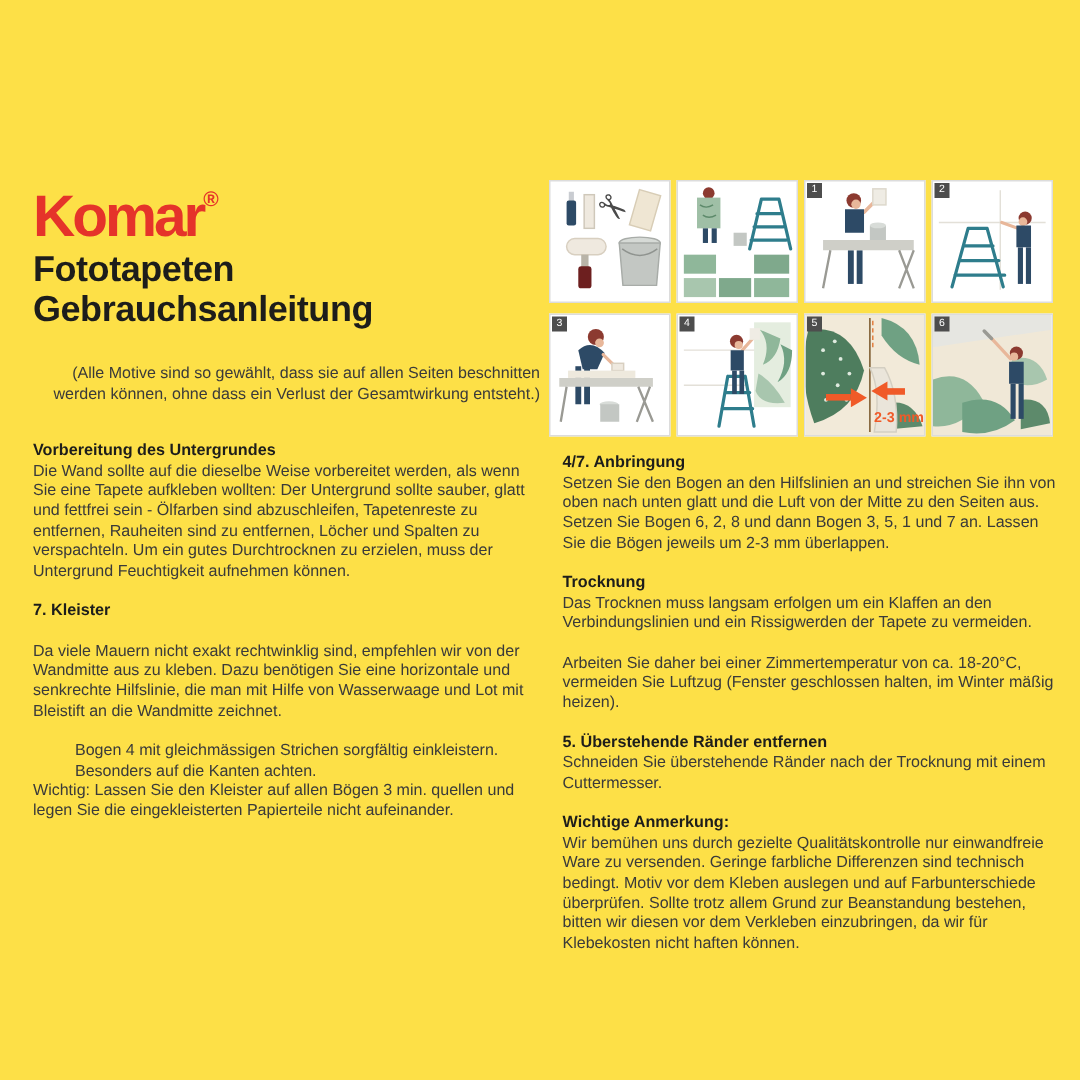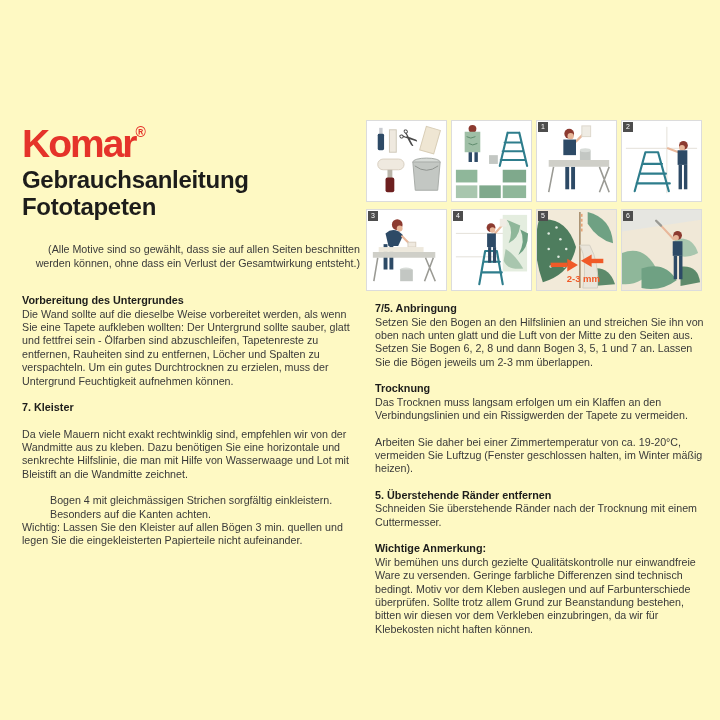--- a/index.html
+++ b/index.html
@@ -1,17 +1,17 @@
 <!DOCTYPE html>
 <html><head>
 <meta charset="utf-8">
 <style>
   html,body{margin:0;padding:0;background:#ffffff;}
   #page{
-    position:relative;width:720px;height:720px;background:#fef9c3;overflow:hidden;
+    position:relative;width:720px;height:720px;background:#fde047;overflow:hidden;
     font-family:"Liberation Sans","DejaVu Sans",sans-serif;color:#3a3a3a;
   }
   
   #logo{position:absolute;left:22px;top:112px;color:#e5332a;font-weight:800;
         font-size:39px;letter-spacing:-2px;line-height:40px;}
   #logo .reg{font-size:14px;vertical-align:20px;letter-spacing:0;font-weight:700;}
   
   #title{position:absolute;left:22px;top:166px;font-size:24px;font-weight:700;
          color:#1d1d1b;line-height:27px;letter-spacing:-0.3px;}
   
@@ -26,33 +26,33 @@
   .sec p:last-child{margin-bottom:0;}
   .sec p.tight{margin-bottom:0;margin-left:28px;}
   
   #grid{position:absolute;left:366px;top:120px;width:338px;
         display:grid;grid-template-columns:repeat(4,81px);grid-auto-rows:82px;gap:7px 4px;}
   .panel{position:relative;background:#ffffff;border:1px solid #dcdcdc;box-sizing:border-box;overflow:hidden;}
   .panel svg{display:block;width:100%;height:100%;}
   .badge{position:absolute;left:1px;top:1px;width:10px;height:10px;background:#4d4d4d;
          color:#ffffff;font-size:7px;line-height:10px;text-align:center;z-index:2;}
   .badge:empty{display:none;}
-  .overlap-label{position:absolute;right:16px;bottom:6px;color:#f05a28;font-weight:700;
+  .overlap-label{position:absolute;right:0;bottom:6px;color:#f05a28;font-weight:700;
                  font-size:9.5px;z-index:2;}
 </style>
 </head>
 <body>
 
 <div id="page">
 
   <div id="logo"><span>Komar</span><span class="reg">®</span></div>
 
   <div id="title">
+    <div>Fototapeten</div>
     <div>Gebrauchsanleitung</div>
-    <div>Fototapeten</div>
   </div>
 
   <div id="note">(Alle Motive sind so gewählt, dass sie auf allen Seiten beschnitten werden können, ohne dass ein Verlust der Gesamtwirkung entsteht.)</div>
 
   <div id="grid">
 
     <div class="panel">
 
       <svg viewBox="0 0 81 82">
         <rect x="12.5" y="7" width="3.5" height="8" fill="#c9ccd1"></rect>
@@ -233,27 +233,27 @@
       <p>Da viele Mauern nicht exakt rechtwinklig sind, empfehlen wir von der Wandmitte aus zu kleben. Dazu benötigen Sie eine horizontale und senkrechte Hilfslinie, die man mit Hilfe von Wasserwaage und Lot mit Bleistift an die Wandmitte zeichnet.</p>
     </div>
     <div class="sec">
       <p class="tight">Bogen 4 mit gleichmässigen Strichen sorgfältig einkleistern. Besonders auf die Kanten achten.</p>
       <p>Wichtig: Lassen Sie den Kleister auf allen Bögen 3 min. quellen und legen Sie die eingekleisterten Papierteile nicht aufeinander.</p>
     </div>
   </div>
 
   <div id="col-right" class="col">
     <div class="sec">
-      <h3>7/5. Anbringung</h3>
+      <h3>4/7. Anbringung</h3>
       <p>Setzen Sie den Bogen an den Hilfslinien an und streichen Sie ihn von oben nach unten glatt und die Luft von der Mitte zu den Seiten aus. Setzen Sie Bogen 6, 2, 8 und dann Bogen 3, 5, 1 und 7 an. Lassen Sie die Bögen jeweils um 2-3 mm überlappen.</p>
     </div>
     <div class="sec">
       <h3>Trocknung</h3>
       <p>Das Trocknen muss langsam erfolgen um ein Klaffen an den Verbindungslinien und ein Rissigwerden der Tapete zu vermeiden.</p>
-      <p>Arbeiten Sie daher bei einer Zimmertemperatur von ca. 19-20°C, vermeiden Sie Luftzug (Fenster geschlossen halten, im Winter mäßig heizen).</p>
+      <p>Arbeiten Sie daher bei einer Zimmertemperatur von ca. 18-20°C, vermeiden Sie Luftzug (Fenster geschlossen halten, im Winter mäßig heizen).</p>
     </div>
     <div class="sec">
       <h3>5. Überstehende Ränder entfernen</h3>
       <p>Schneiden Sie überstehende Ränder nach der Trocknung mit einem Cuttermesser.</p>
     </div>
     <div class="sec">
       <h3>Wichtige Anmerkung:</h3>
       <p>Wir bemühen uns durch gezielte Qualitätskontrolle nur einwandfreie Ware zu versenden. Geringe farbliche Differenzen sind technisch bedingt. Motiv vor dem Kleben auslegen und auf Farbunterschiede überprüfen. Sollte trotz allem Grund zur Beanstandung bestehen, bitten wir diesen vor dem Verkleben einzubringen, da wir für Klebekosten nicht haften können.</p>
     </div>
   </div>

